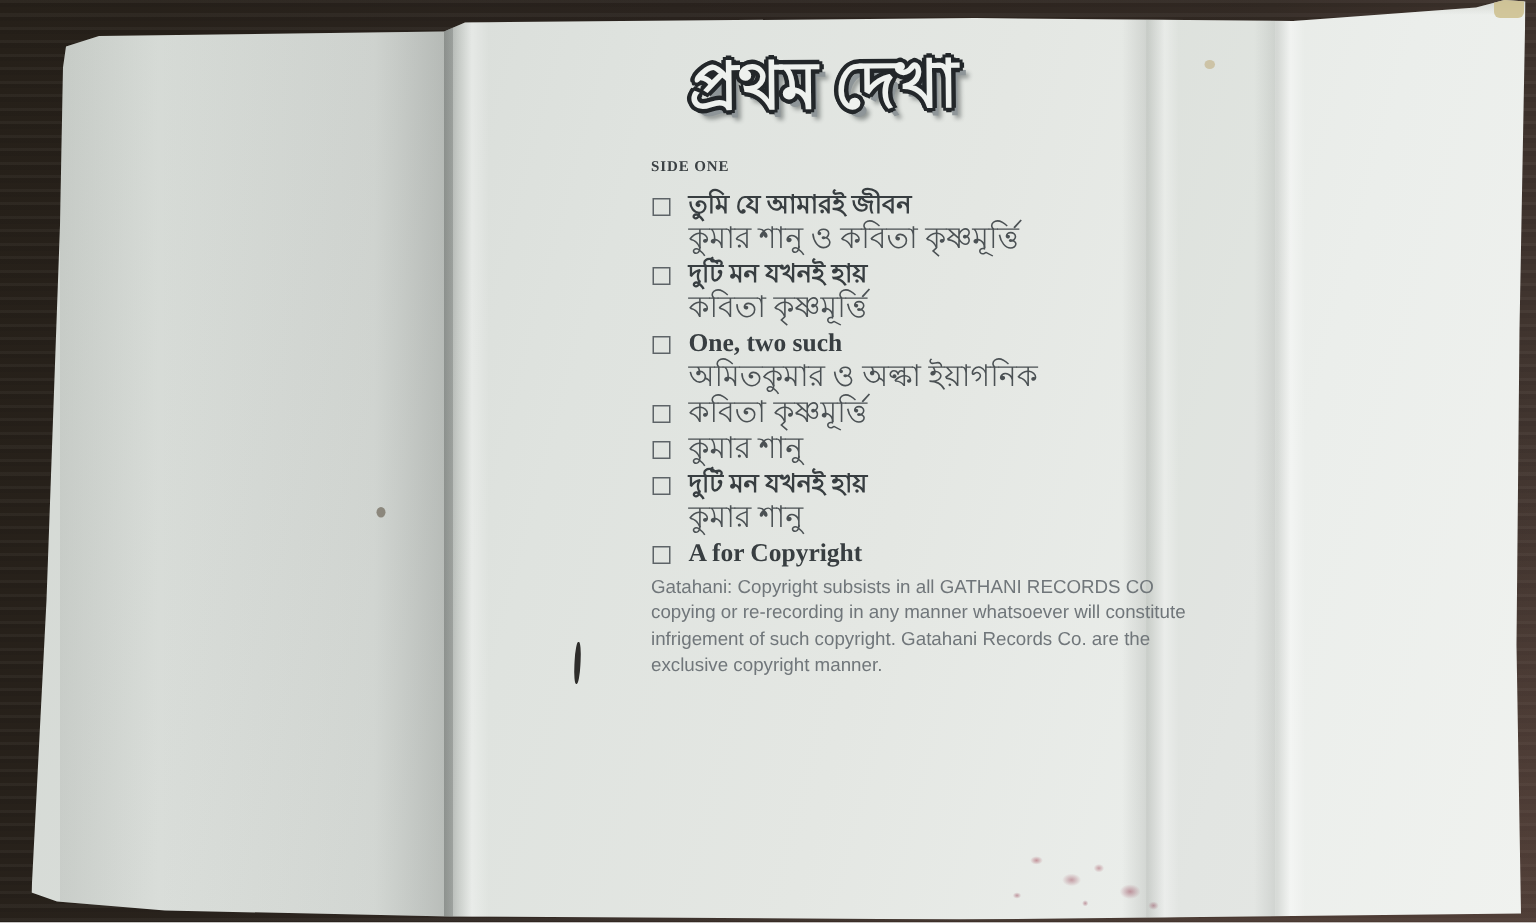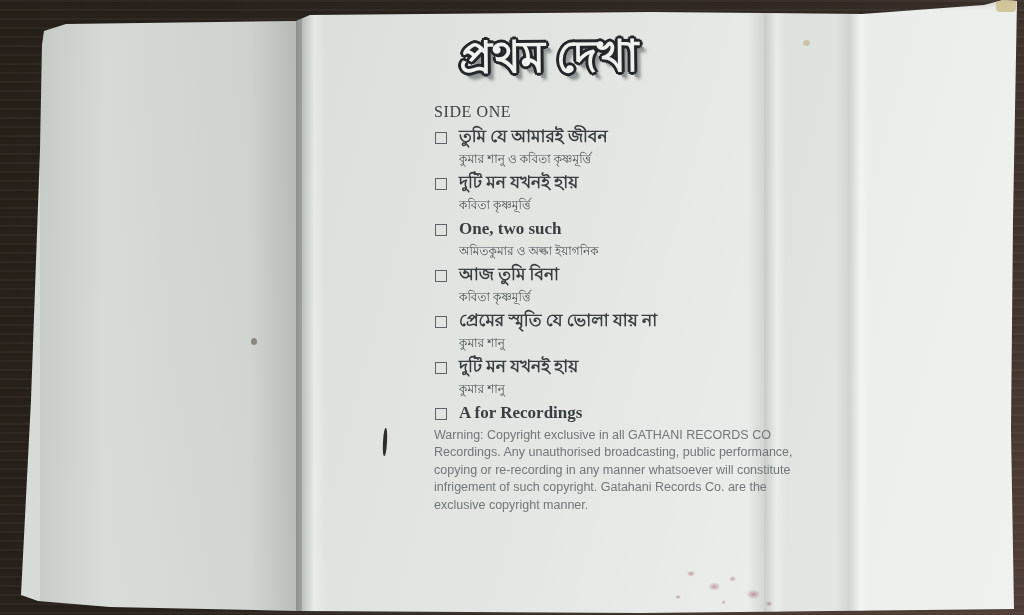--- a/index.html
+++ b/index.html
@@ -44,36 +44,36 @@
     color:#eef1ee;
     text-shadow:
       -2px -2px 0 #23272a, 2px -2px 0 #23272a, -2px 2px 0 #23272a, 2px 2px 0 #23272a,
       -3px 0 0 #23272a, 3px 0 0 #23272a, 0 3px 0 #23272a, 0 -3px 0 #23272a,
       4px 5px 0 #8e9598, 6px 7px 3px rgba(45,50,52,.45);
     transform:rotate(-.6deg);
   }
   
   .content{position:absolute;left:434px;top:102px;width:336px;}
   .side-label{
-    font-weight:normal;font-size:16px;color:#3b4144;
+    font-weight:bold;font-size:10px;color:#3b4144;
     letter-spacing:.6px;height:24px;line-height:20px;white-space:nowrap;
   }
   .side-label.indent{margin-left:22px;height:22px;margin-top:1px;}
   .track{display:flex;margin-bottom:2px;}
   .cbx{
     flex:0 0 auto;width:10px;height:10px;margin:6px 12px 0 1px;
     border:1.6px solid #5d6367;background:transparent;
   }
   .t-lines{flex:1 1 auto;font-family:Liberation Serif, serif;}
   .t-title{
     font-weight:bold;font-size:17px;line-height:22px;
     color:#383e41;white-space:nowrap;
   }
   .t-artist{
-    font-size:12px;line-height:22px;color:#4b5154;white-space:nowrap;
+    font-size:20px;line-height:22px;color:#4b5154;white-space:nowrap;
   }
   
   .warning{
     margin-top:3px;width:318px;
     font-family:"Liberation Sans","DejaVu Sans",sans-serif;
     font-size:12.5px;line-height:17.4px;color:#70767a;white-space:nowrap;
   }
   
   .ink-mark{position:absolute;left:383px;top:428px;width:4px;height:28px;
     background:#2e2d2b;border-radius:45%;transform:rotate(3deg);}
@@ -127,50 +127,47 @@
       <div class="track">
         <span class="cbx"></span>
         <div class="t-lines">
           <div class="t-title">One, two such</div>
           <div class="t-artist">অমিতকুমার ও অল্কা ইয়াগনিক</div>
         </div>
       </div>
       <div class="track">
         <span class="cbx"></span>
         <div class="t-lines">
-          <div class="t-title">আজ তুমি বিনা</div>
           <div class="t-artist">কবিতা কৃষ্ণমূর্ত্তি</div>
         </div>
       </div>
 
 
       <div class="track">
         <span class="cbx"></span>
         <div class="t-lines">
-          <div class="t-title">প্রেমের স্মৃতি যে ভোলা যায় না</div>
           <div class="t-artist">কুমার শানু</div>
         </div>
       </div>
       <div class="track">
         <span class="cbx"></span>
         <div class="t-lines">
           <div class="t-title">দুটি মন যখনই হায়</div>
           <div class="t-artist">কুমার শানু</div>
         </div>
       </div>
       <div class="track">
         <span class="cbx"></span>
         <div class="t-lines">
-          <div class="t-title">A for Recordings</div>
+          <div class="t-title">A for Copyright</div>
         </div>
       </div>
 
       <div class="warning">
-        <div>Warning: Copyright exclusive in all GATHANI RECORDS CO</div>
-        <div>Recordings. Any unauthorised broadcasting, public performance,</div>
+        <div>Gatahani: Copyright subsists in all GATHANI RECORDS CO</div>
         <div>copying or re-recording in any manner whatsoever will constitute</div>
         <div>infrigement of such copyright. Gatahani Records Co. are the</div>
         <div>exclusive copyright manner.</div>
       </div>
     </div>
 
     <div class="ink-mark"></div>
     <div class="small-spot"></div>
     <div class="yellow-dot"></div>
     <div class="tape-remnant"></div>

